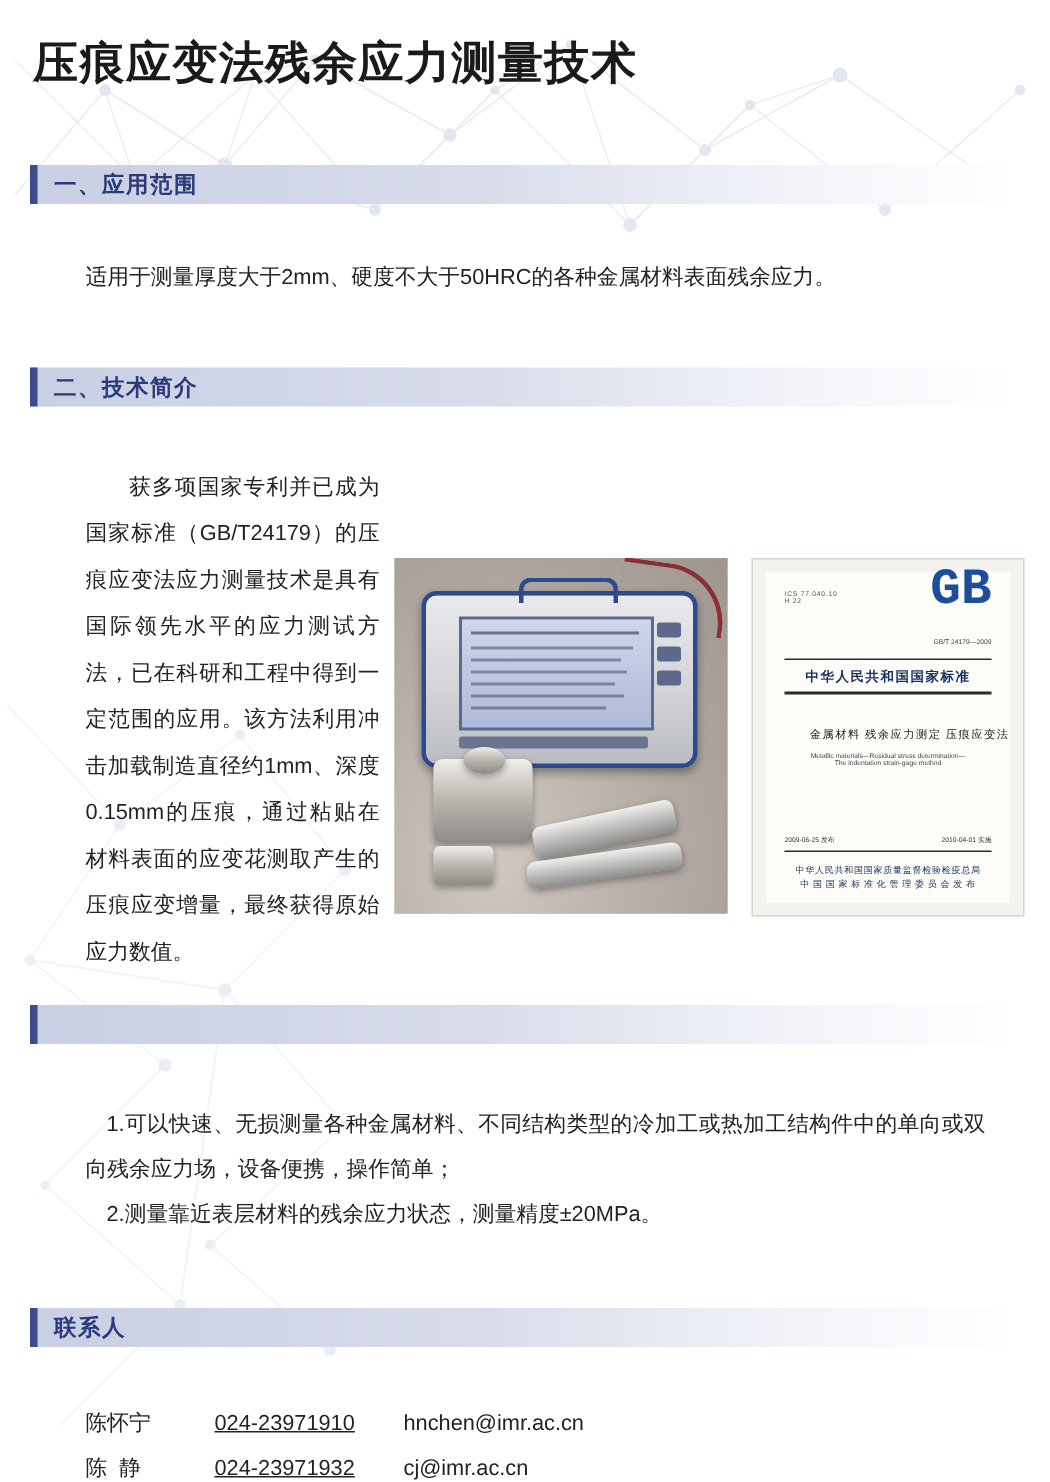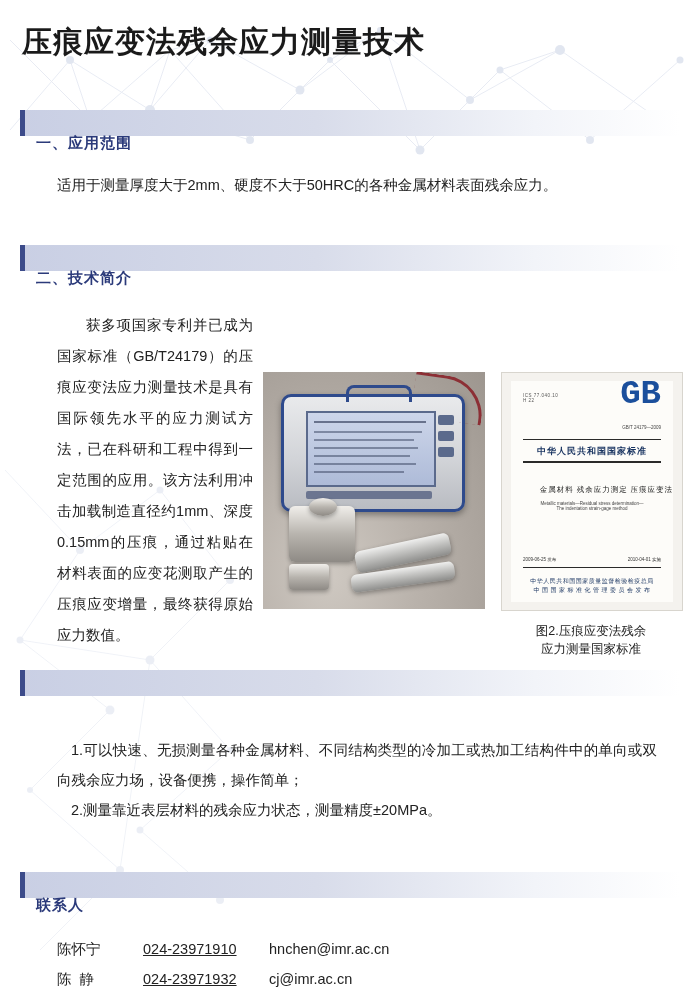--- a/index.html
+++ b/index.html
@@ -81,21 +81,20 @@
   }
   .section-head .label {
     position: absolute;
     left: 16px;
     top: 4px;
     font-size: 15px;
     font-weight: bold;
     color: #2b3a7a;
     letter-spacing: 1px;
     white-space: nowrap;
-    margin-top: 20px;
   }
 
   
   .body-text {
     position: absolute;
     font-size: 14.5px;
     line-height: 30px;
     color: #222222;
     text-align: justify;
   }
@@ -430,22 +429,20 @@
       <div class="p2-eng" style="top:120px;white-space:pre-line;">Metallic materials—Residual stress determination—
 The indentation strain-gage method</div>
       <div class="p2-dates" style="top:176px;">2009-06-25 发布</div>
       <div class="p2-dates" style="top:176px;text-align:right;">2010-04-01 实施</div>
       <div class="p2-rule" style="top:186px;"></div>
       <div class="p2-issuer" style="top:196px;white-space:pre-line;line-height:9px;">中华人民共和国国家质量监督检验检疫总局
 中 国 国 家 标 准 化 管 理 委 员 会  发 布</div>
     </div>
   </div>
 
-  <div class="fig-caption cap2" style="white-space:pre-line;">图2.压痕应变法残余
-应力测量国家标准</div>
 
   <div class="section-head" style="top:670px;">
     <div class="bar"></div>
     <div class="tick"></div>
   </div>
 
   <div class="indicators">
     <div class="ind-line ind-item-1">1.可以快速、无损测量各种金属材料、不同结构类型的冷加工或热加工结构件中的单向或双向残余应力场，设备便携，操作简单；</div>
     <div class="ind-line ind-item-2">2.测量靠近表层材料的残余应力状态，测量精度±20MPa。</div>
   </div>

